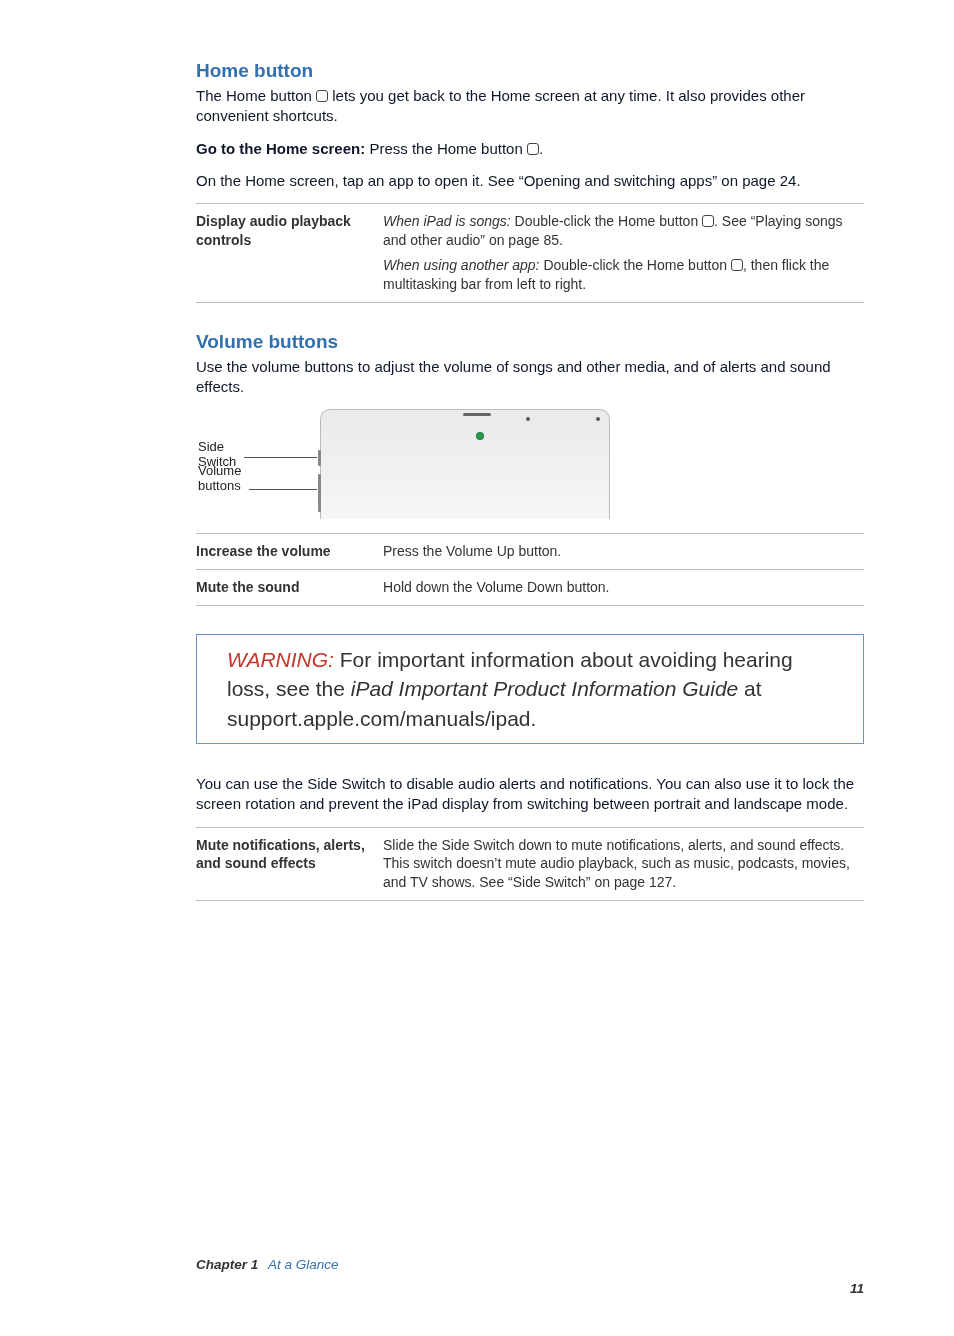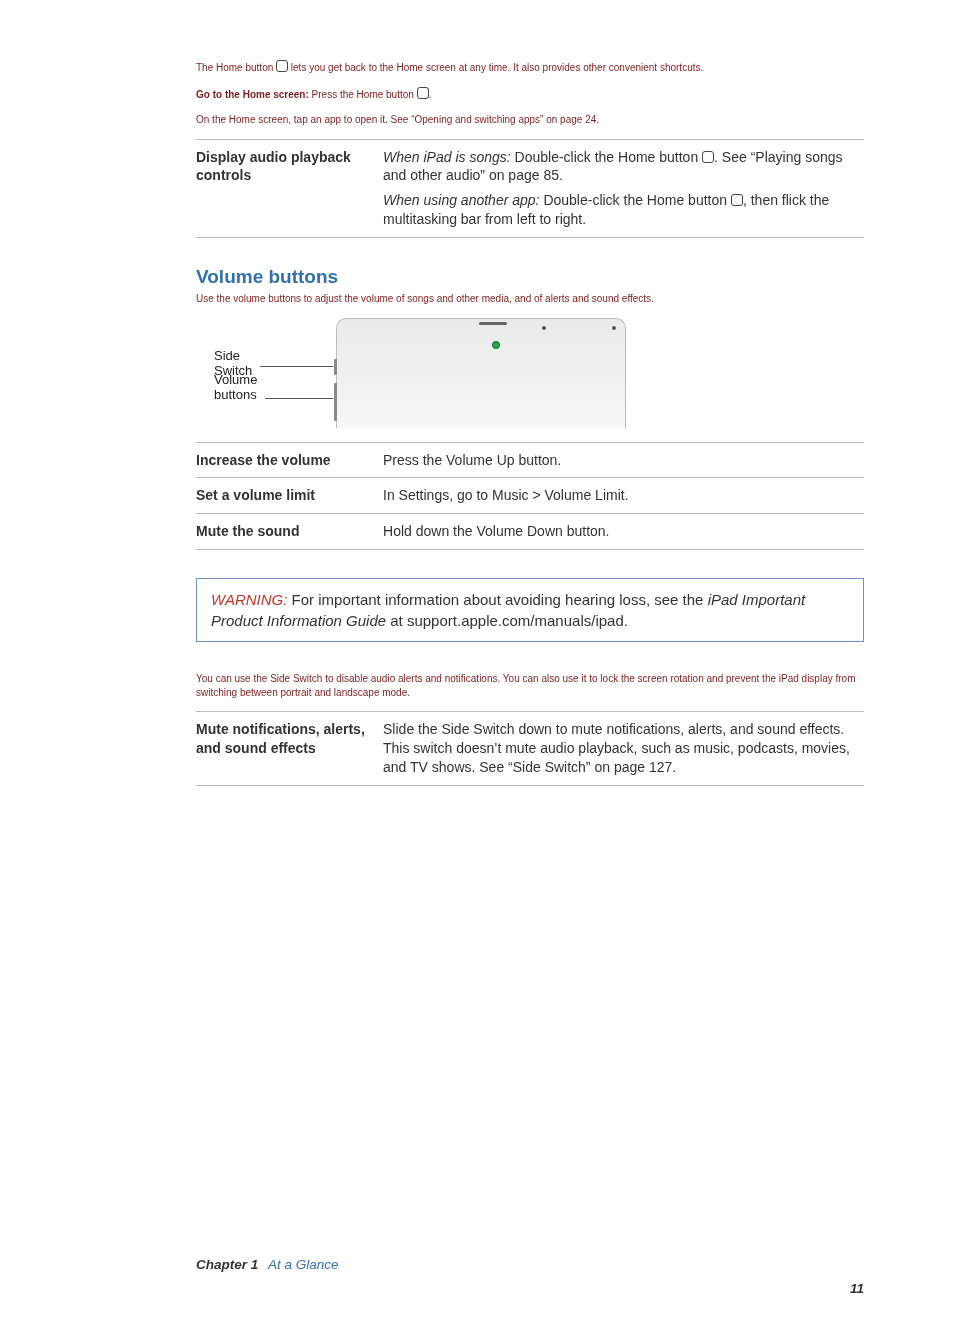--- a/index.html
+++ b/index.html
@@ -15,22 +15,22 @@
   .page {
     padding: 60px 90px 40px 196px;
   }
   .heading-h2 {
     color: #3370b0;
     font-size: 19px;
     font-weight: 600;
     margin-bottom: 4px;
   }
   .body-para {
-    color: #7f1d1d;
-    font-size: 10px;
+    color: #0f172a;
+    font-size: 15px;
     line-height: 1.35;
     margin-bottom: 12px;
   }
   .bold-lead { font-weight: 700; }
   .home-icon {
     display: inline-block;
     width: 12px;
     height: 12px;
     border: 1.5px solid #444;
     border-radius: 3px;
@@ -51,21 +51,21 @@
   }
   table.info-table td.col1 {
     width: 28%;
     font-weight: 700;
     padding-right: 12px;
   }
   .italic-lead { font-style: italic; }
   .figure {
     position: relative;
     height: 110px;
-    margin: 8px 0 14px 16px;
+    margin: 8px 0 14px 0;
   }
   .ipad-body {
     position: absolute;
     left: 124px;
     top: 0;
     width: 290px;
     height: 110px;
     background: linear-gradient(#eaeaea,#f6f6f6);
     border: 1px solid #bbb;
     border-top-left-radius: 10px;
@@ -94,23 +94,23 @@
   .ipad-vol-notch {
     position: absolute; left: -3px; top: 64px;
     width: 3px; height: 38px; background: #888; border-radius: 1px;
   }
   .fig-label { position: absolute; font-family: Arial, Helvetica, sans-serif; font-size: 13px; color: #222; }
   .fig-label.side { left: 2px; top: 30px; }
   .fig-label.vol  { left: 2px; top: 54px; }
   .fig-line { position: absolute; height: 1px; background: #555; }
   .callout {
     border: 1px solid #6b93c4;
-    padding: 10px 14px;
+    padding: 10px 30px;
     margin: 10px 0 30px 0;
-    font-size: 15px;
+    font-size: 21px;
     line-height: 1.4;
   }
   .warning-label { color: #c0392b; font-style: italic; font-weight: 500; }
   .italic { font-style: italic; }
   .footer {
     position: absolute;
     bottom: 40px;
     left: 196px;
     right: 90px;
     font-size: 13.5px;
@@ -120,20 +120,21 @@
   }
   .footer-left { color: #333; }
   .footer-chapter-title { color: #3370b0; font-weight: 400; margin-left: 6px; }
   .footer-page { color: #333; font-weight: 600; margin-top: 24px; }
 </style>
 </head>
 <body>
 
 <div class="page">
 
+  <div class="heading-h2">Home button</div>
   <p class="body-para">
     <span>The Home button </span><span class="home-icon"></span><span> lets you get back to the Home screen at any time. It also provides other convenient shortcuts.</span>
   </p>
   <p class="body-para">
     <span class="bold-lead">Go to the Home screen:  </span><span>Press the Home button </span><span class="home-icon"></span><span>.</span>
   </p>
   <p class="body-para">On the Home screen, tap an app to open it. See “Opening and switching apps” on page 24.</p>
 
   <table class="info-table">
     <tbody>
@@ -175,24 +176,20 @@
     <div class="fig-line" style="left:53px; top:80px; width:68px;"></div>
   </div>
 
   <table class="info-table">
     <tbody>
         <tr>
       <td class="col1">Increase the volume</td>
       <td>Press the Volume Up button.</td>
     </tr>
     <tr>
-      <td class="col1">Set a volume limit</td>
-      <td>In Settings, go to Music &gt; Volume Limit.</td>
-    </tr>
-    <tr>
       <td class="col1">Mute the sound</td>
       <td>Hold down the Volume Down button.</td>
     </tr>
   </tbody>
     </table>
 
   <div class="callout">
     <span class="warning-label">WARNING:  </span><span>For important information about avoiding hearing loss, see the </span><span class="italic">iPad Important Product Information Guide</span><span> at support.apple.com/manuals/ipad.</span>
   </div>
 

